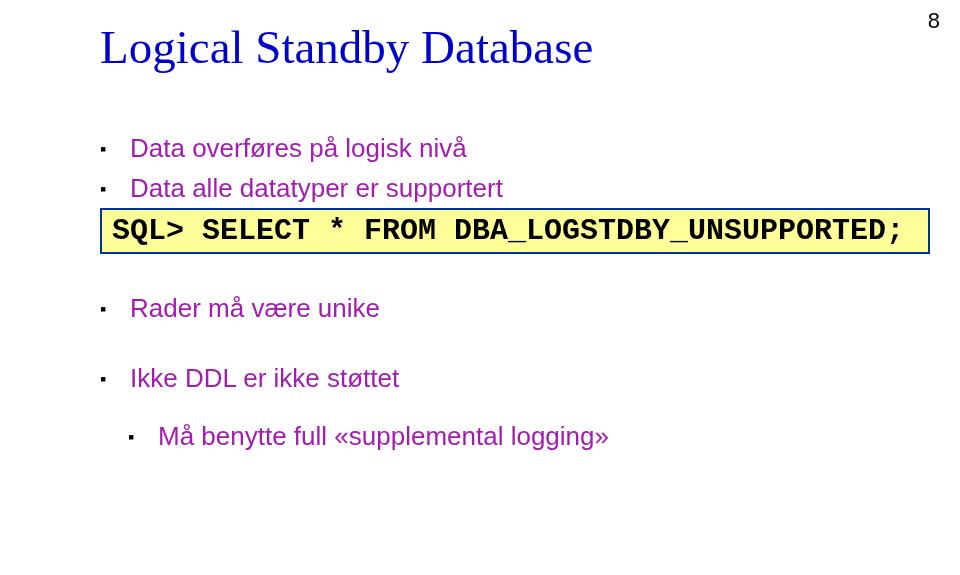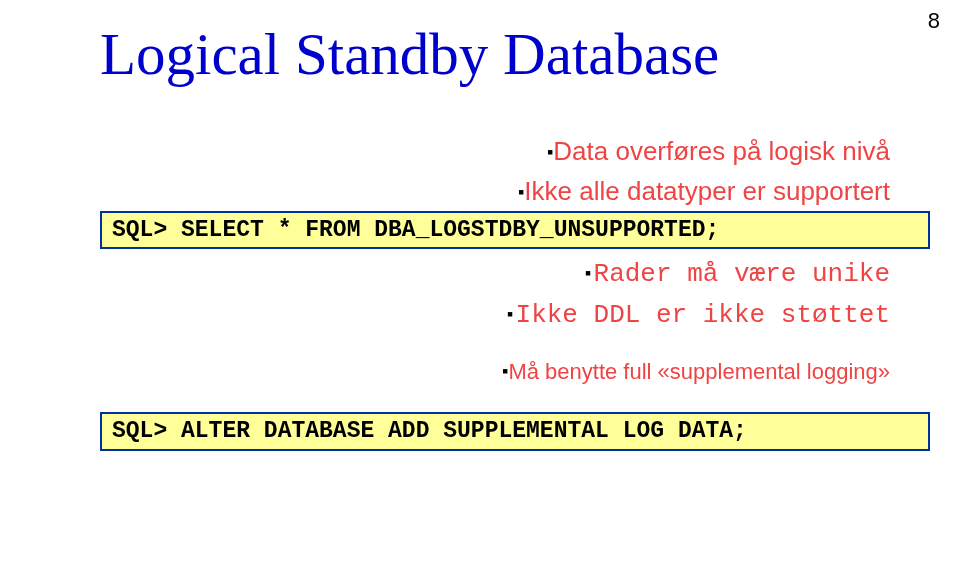--- a/index.html
+++ b/index.html
@@ -21,82 +21,79 @@
   .page-number {
     position: absolute;
     top: 8px;
     right: 20px;
     font-family: Verdana, Geneva, sans-serif;
     font-size: 22px;
     color: #000;
   }
   .title {
     font-family: "Times New Roman", Times, serif;
-    font-size: 59px;
+    font-size: 47px;
     color: #0000cc;
     font-weight: normal;
-    margin: 0 0 48px 0;
+    margin: 0 0 60px 0;
   }
   .bullet {
     font-family: Verdana, Geneva, sans-serif;
     font-size: 26px;
-    color: #ef4444;
+    color: #a21caf;
     margin: 10px 0 4px 0;
     line-height: 1.15;
-    text-align: right;
   }
   .bullet::before {
     content: "▪";
     font-size: 18px;
     color: #000;
     display: inline-block;
     width: 30px;
     vertical-align: 2px;
   }
   .bullet.smaller {
     font-size: 26px;
-    margin-top: 11px;
-    font-family: Liberation Mono, monospace;
+    margin-top: 40px;
   }
   .bullet.last {
-    font-size: 22px;
+    font-size: 26px;
     margin-top: 28px;
     margin-left: 28px;
   }
   .code-box {
     border: 2px solid #003399;
     background: #ffff99;
     padding: 4px 10px 4px 10px;
     margin: 4px 0 0 0;
     font-family: "Courier New", Courier, monospace;
     font-weight: bold;
-    font-size: 23px;
+    font-size: 30px;
     color: #000;
     line-height: 1.15;
     box-sizing: border-box;
     width: 830px;
   }
   .code-box.last {
     margin-top: 28px;
   }
 </style>
 </head>
 <body>
 
 <div class="slide">
 
   <div class="page-number">8</div>
 
   <h1 class="title">Logical Standby Database</h1>
 
   <div class="bullet">Data overføres på logisk nivå</div>
-  <div class="bullet">Ikke alle datatyper er supportert</div>
+  <div class="bullet">Data alle datatyper er supportert</div>
   <div class="code-box">SQL&gt; SELECT * FROM DBA_LOGSTDBY_UNSUPPORTED;</div>
 
   <div class="bullet smaller">Rader må være unike</div>
 
   <div class="bullet smaller">Ikke DDL er ikke støttet</div>
 
   <div class="bullet last">Må benytte full «supplemental logging»</div>
 
-  <div class="code-box last">SQL&gt; ALTER DATABASE ADD SUPPLEMENTAL LOG DATA;</div>
 
 </div>
 
 </body></html>

